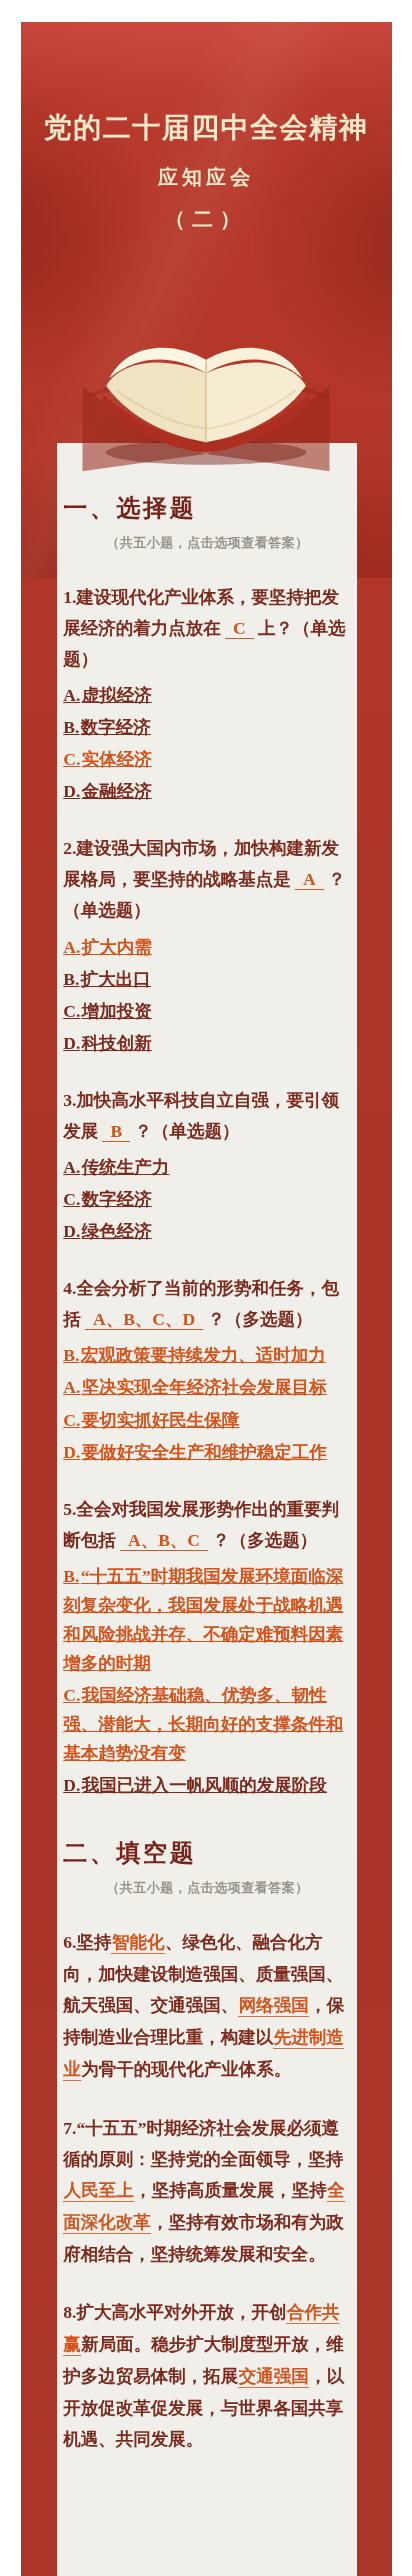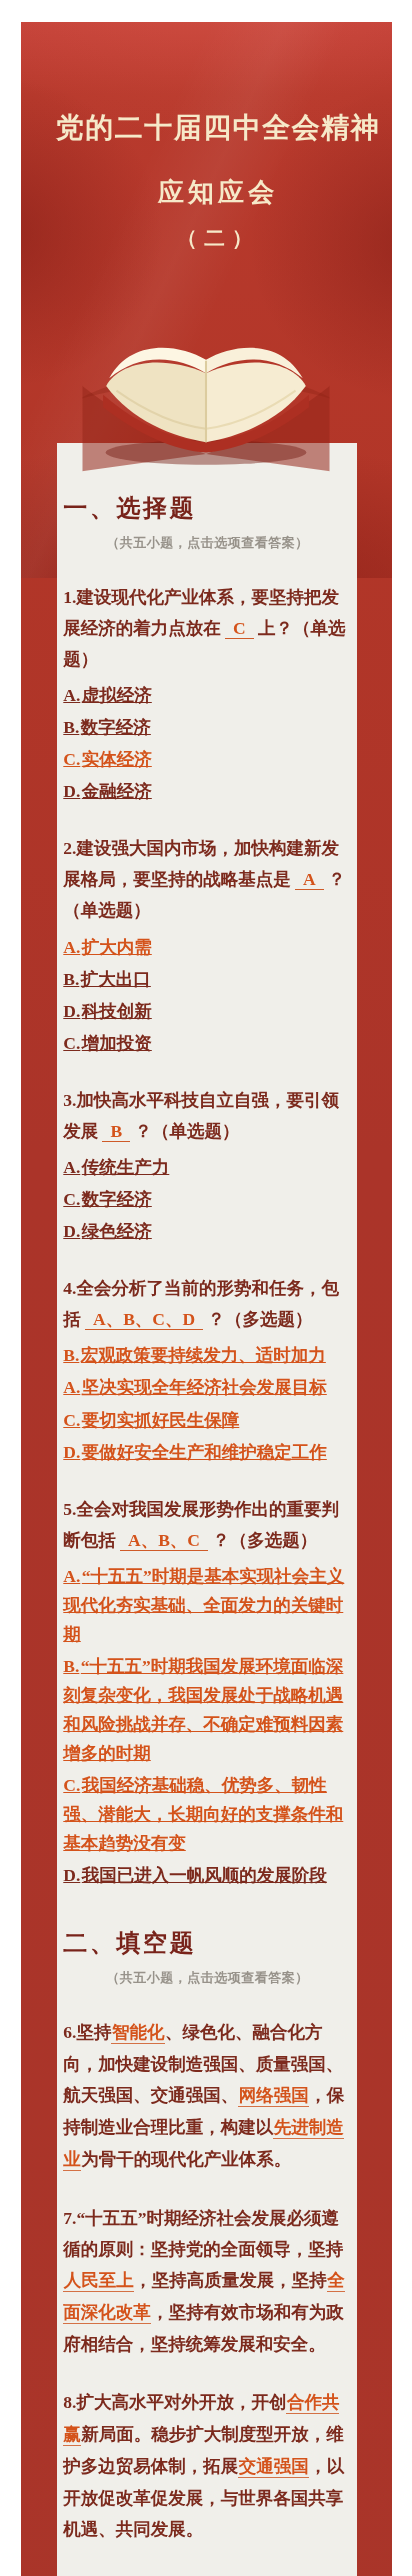--- a/index.html
+++ b/index.html
@@ -8,23 +8,23 @@
   .poster{position:absolute;left:20.6px;top:21.6px;width:371px;height:3040px;
         background:linear-gradient(180deg,#c5433a 0%,#b83a2d 72px,#b23628 464px,#ab3429 1133px,#a93529 100%);}
   .curtain{position:absolute;left:0;top:0;width:100%;height:556px;pointer-events:none;
         background:
           radial-gradient(120% 55% at 50% -12%, rgba(230,100,80,.30), transparent 60%),
           radial-gradient(70% 45% at -5% 38%, rgba(115,20,14,.45), transparent 62%),
           radial-gradient(70% 45% at 105% 40%, rgba(115,20,14,.42), transparent 62%),
           linear-gradient(115deg, transparent 30%, rgba(255,255,255,.05) 42%, transparent 52%),
           radial-gradient(150% 40% at 50% 104%, rgba(118,20,14,.55), transparent 72%);}
   .title-block{position:absolute;top:87px;left:0;width:100%;text-align:center;
-        color:#f6e9c9;font-weight:bold;z-index:2;padding-left:12px;}
+        color:#f6e9c9;font-weight:bold;z-index:2;}
   .title-line1{font-size:28px;letter-spacing:1.5px;}
-  .title-line2{font-size:26px;margin-top:28px;letter-spacing:4.1px;}
+  .title-line2{font-size:20px;margin-top:17px;letter-spacing:4.1px;}
   .title-line3{font-size:20.6px;margin-top:14.4px;letter-spacing:7.2px;}
   .book-wrap{position:absolute;top:275px;left:50%;transform:translateX(-50%);
         width:247px;height:175px;z-index:3;}
   .card{position:absolute;left:36px;top:421px;width:300px;height:2538px;z-index:1;
         background:#f0efea;box-sizing:border-box;padding:49px 6.7px 0;overflow:hidden;
         background-image:radial-gradient(rgba(0,0,0,.022) 0.5px, transparent 0.5px);
         background-size:3.6px 3.6px;}
   .section-heading{margin:0 0 10.3px;font-size:24px;color:#78231a;font-weight:bold;letter-spacing:2.6px;}
   .quiz-section + .quiz-section .section-heading{margin-top:37px;}
   .section-subtitle{margin:0 0 30px 43px;font-size:13px;color:#97928a;font-weight:bold;letter-spacing:0.5px;}
@@ -76,39 +76,38 @@
               <p class="q-text"><span class="seg-n">1.建设现代化产业体系，要坚持把发展经济的着力点放在</span><span class="seg-blank">C</span><span class="seg-n">上？</span><span class="seg-n">（单选题）</span></p>
               <div class="option"><span class="opt-label">A.</span><span>虚拟经济</span></div>
               <div class="option"><span class="opt-label">B.</span><span>数字经济</span></div>
               <div class="option option-answer"><span class="opt-label">C.</span><span>实体经济</span></div>
               <div class="option"><span class="opt-label">D.</span><span>金融经济</span></div>
             </div>
             <div class="question">
               <p class="q-text"><span class="seg-n">2.建设强大国内市场，加快构建新发展格局，要坚持的战略基点是</span><span class="seg-blank">A</span><span class="seg-n">？</span><span class="seg-n">（单选题）</span></p>
               <div class="option option-answer"><span class="opt-label">A.</span><span>扩大内需</span></div>
               <div class="option"><span class="opt-label">B.</span><span>扩大出口</span></div>
+              <div class="option"><span class="opt-label">C.</span><span>增加投资</span></div>
               <div class="option"><span class="opt-label">D.</span><span>科技创新</span></div>
-              <div class="option"><span class="opt-label">C.</span><span>增加投资</span></div>
             </div>
             <div class="question">
               <p class="q-text"><span class="seg-n">3.加快高水平科技自立自强，要引领发展</span><span class="seg-blank">B</span><span class="seg-n">？</span><span class="seg-n">（单选题）</span></p>
               <div class="option"><span class="opt-label">A.</span><span>传统生产力</span></div>
               <div class="option"><span class="opt-label">C.</span><span>数字经济</span></div>
               <div class="option"><span class="opt-label">D.</span><span>绿色经济</span></div>
             </div>
             <div class="question">
               <p class="q-text"><span class="seg-n">4.全会分析了当前的形势和任务，包括</span><span class="seg-blank">A、B、C、D</span><span class="seg-n">？</span><span class="seg-n">（多选题）</span></p>
               <div class="option option-answer"><span class="opt-label">B.</span><span>宏观政策要持续发力、适时加力</span></div>
               <div class="option option-answer"><span class="opt-label">A.</span><span>坚决实现全年经济社会发展目标</span></div>
               <div class="option option-answer"><span class="opt-label">C.</span><span>要切实抓好民生保障</span></div>
               <div class="option option-answer"><span class="opt-label">D.</span><span>要做好安全生产和维护稳定工作</span></div>
             </div>
             <div class="question">
               <p class="q-text"><span class="seg-n">5.全会对我国发展形势作出的重要判断包括</span><span class="seg-blank">A、B、C</span><span class="seg-n">？</span><span class="seg-n">（多选题）</span></p>
-              <div class="option option-answer"><span class="opt-label">A.</span><span>“十五五”时期是基本实现社会主义现代化夯实基础、全面发力的关键时期</span></div>
               <div class="option option-answer"><span class="opt-label">B.</span><span>“十五五”时期我国发展环境面临深刻复杂变化，我国发展处于战略机遇和风险挑战并存、不确定难预料因素增多的时期</span></div>
               <div class="option option-answer"><span class="opt-label">C.</span><span>我国经济基础稳、优势多、韧性强、潜能大，长期向好的支撑条件和基本趋势没有变</span></div>
               <div class="option"><span class="opt-label">D.</span><span>我国已进入一帆风顺的发展阶段</span></div>
             </div>
           </section>
           <section class="quiz-section">
             <h2 class="section-heading">二、填空题</h2>
             <p class="section-subtitle">（共五小题，点击选项查看答案）</p>
             <div class="question">
               <p class="q-text"><span class="seg-n">6.坚持</span><span class="seg-ans">智能化</span><span class="seg-n">、绿色化、融合化方向，加快建设制造强国、质量强国、航天强国、交通强国、</span><span class="seg-ans">网络强国</span><span class="seg-n">，保持制造业合理比重，构建以</span><span class="seg-ans">先进制造业</span><span class="seg-n">为骨干的现代化产业体系。</span></p>

